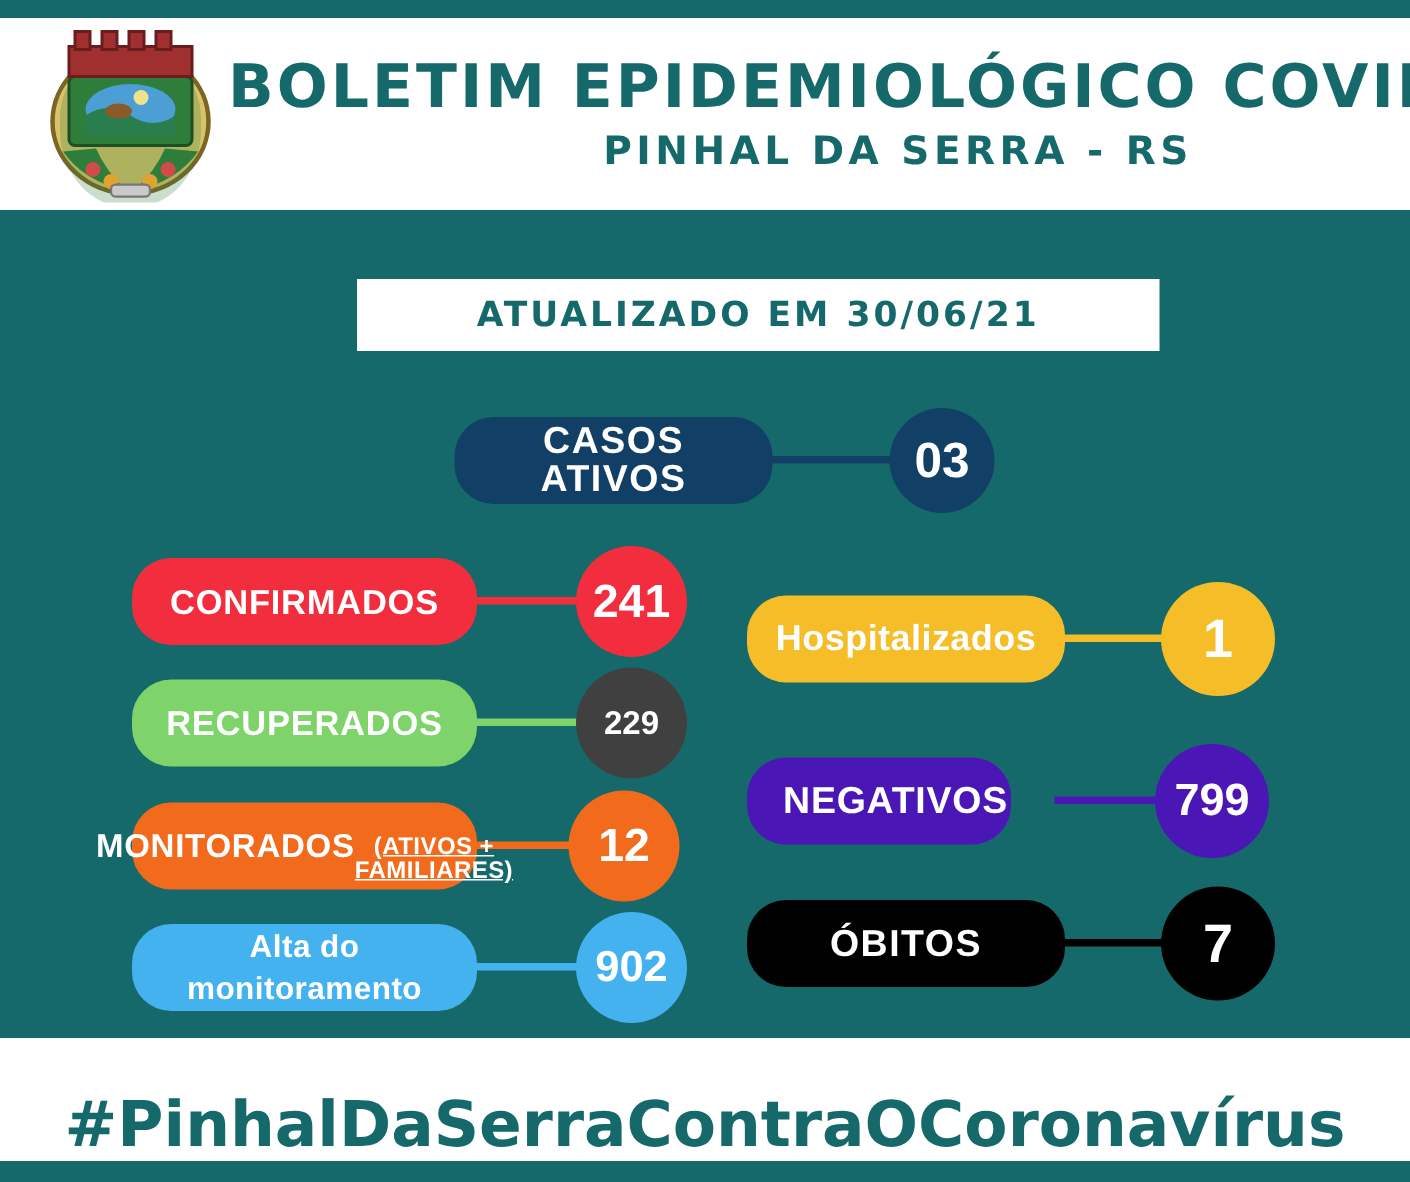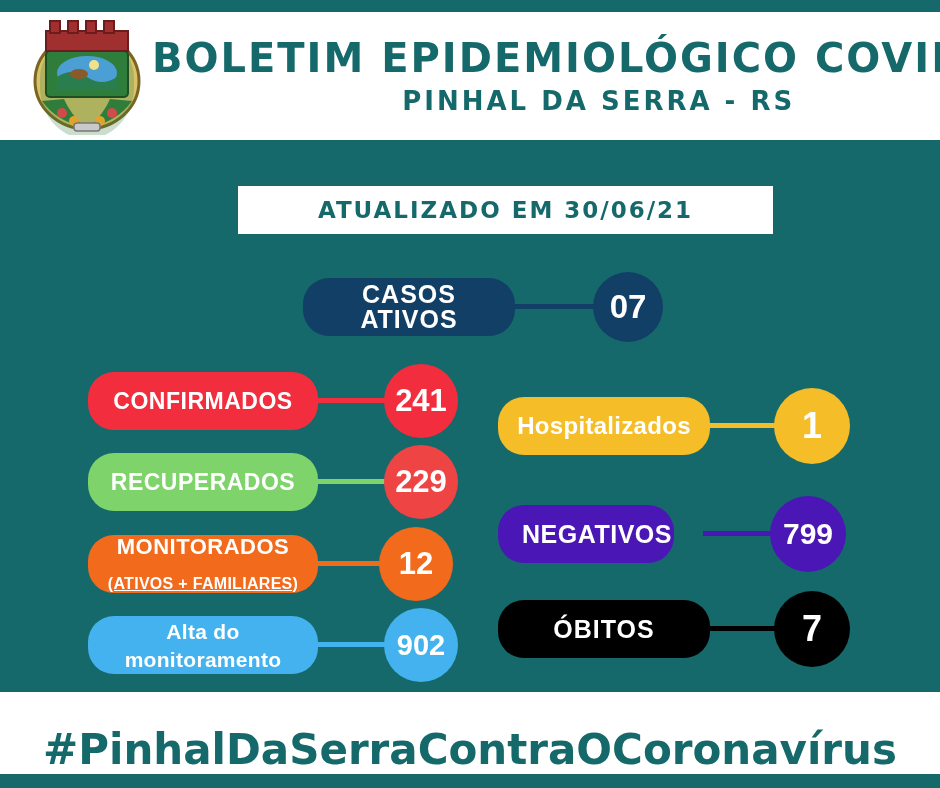--- a/index.html
+++ b/index.html
@@ -127,27 +127,27 @@
   }
 
   
   #recuperados { top: 453px; left: 88px; }
   #recuperados .label {
     width: 230px; background: #7ed36a; font-size: 23px; letter-spacing: 0.5px;
   }
   #recuperados .connector { left: 222px; width: 100px; background: #7ed36a; }
   #recuperados .bubble {
     left: 296px; top: -8px; width: 74px; height: 74px;
-    background: #ef4444; font-size: 31px;
+    background: #404040; font-size: 22px;
   }
 
   
   #monitorados { top: 535px; left: 88px; }
   #monitorados .label {
-    width: 230px; background: #f26a1b; flex-direction: column; padding: 0 6px;
+    width: 230px; background: #f26a1b; flex-direction: row; padding: 0 6px;
   }
   #monitorados .label .l1 { font-size: 22px; letter-spacing: 0.5px; }
   #monitorados .label .l2 { font-size: 16px; letter-spacing: 0.3px; margin-top: 18px; text-decoration: underline; }
   #monitorados .connector { left: 222px; width: 100px; background: #f26a1b; }
   #monitorados .bubble {
     left: 291px; top: -8px; width: 74px; height: 74px;
     background: #f26a1b; font-size: 31px;
   }
 
   
@@ -254,21 +254,21 @@
     </div>
   </div>
 
   <div class="updated">
     <span>ATUALIZADO EM 30/06/21</span>
   </div>
 
   <div class="stat" id="casos-ativos">
     <div class="connector"></div>
     <div class="label">CASOS ATIVOS</div>
-    <div class="bubble">07</div>
+    <div class="bubble">03</div>
   </div>
 
   <div class="stat" id="confirmados">
     <div class="connector"></div>
     <div class="label">CONFIRMADOS</div>
     <div class="bubble">241</div>
   </div>
 
   <div class="stat" id="recuperados">
     <div class="connector"></div>

